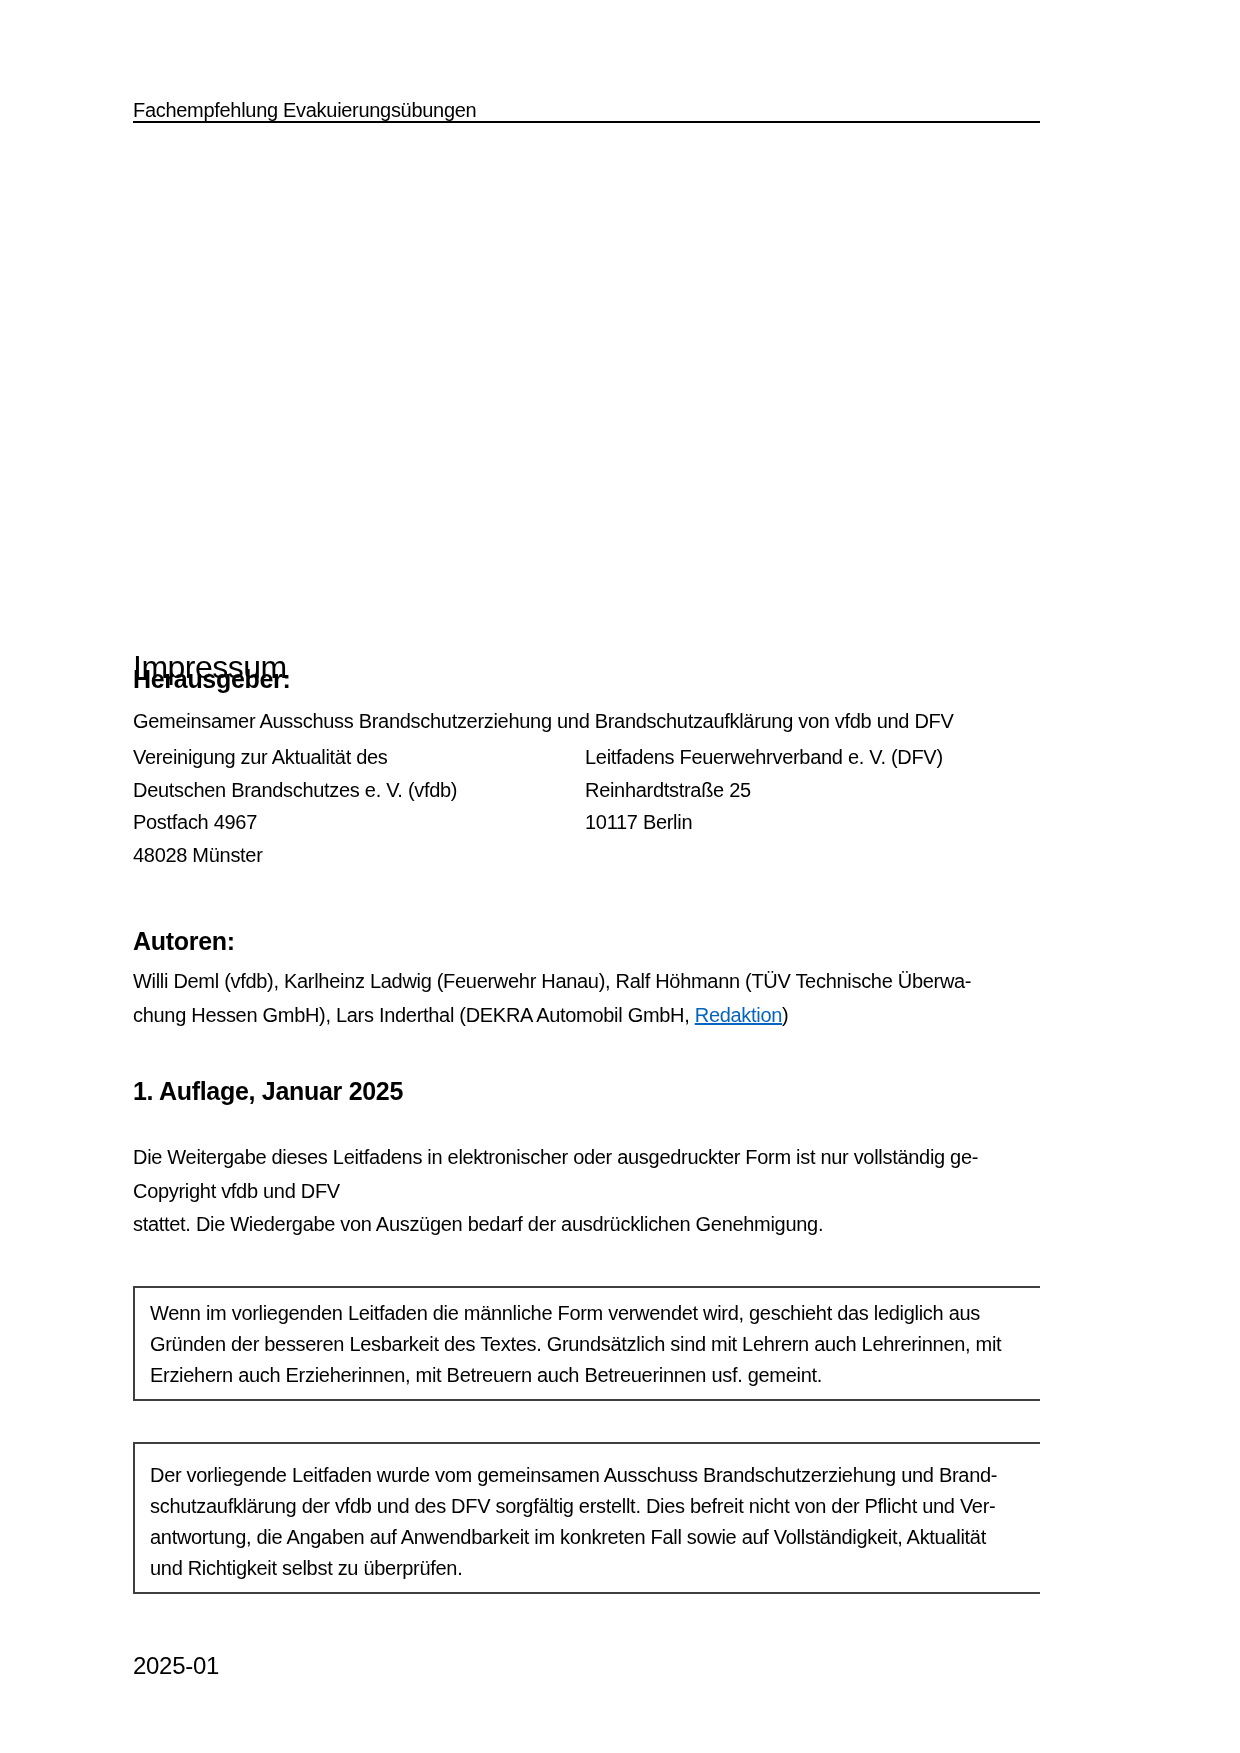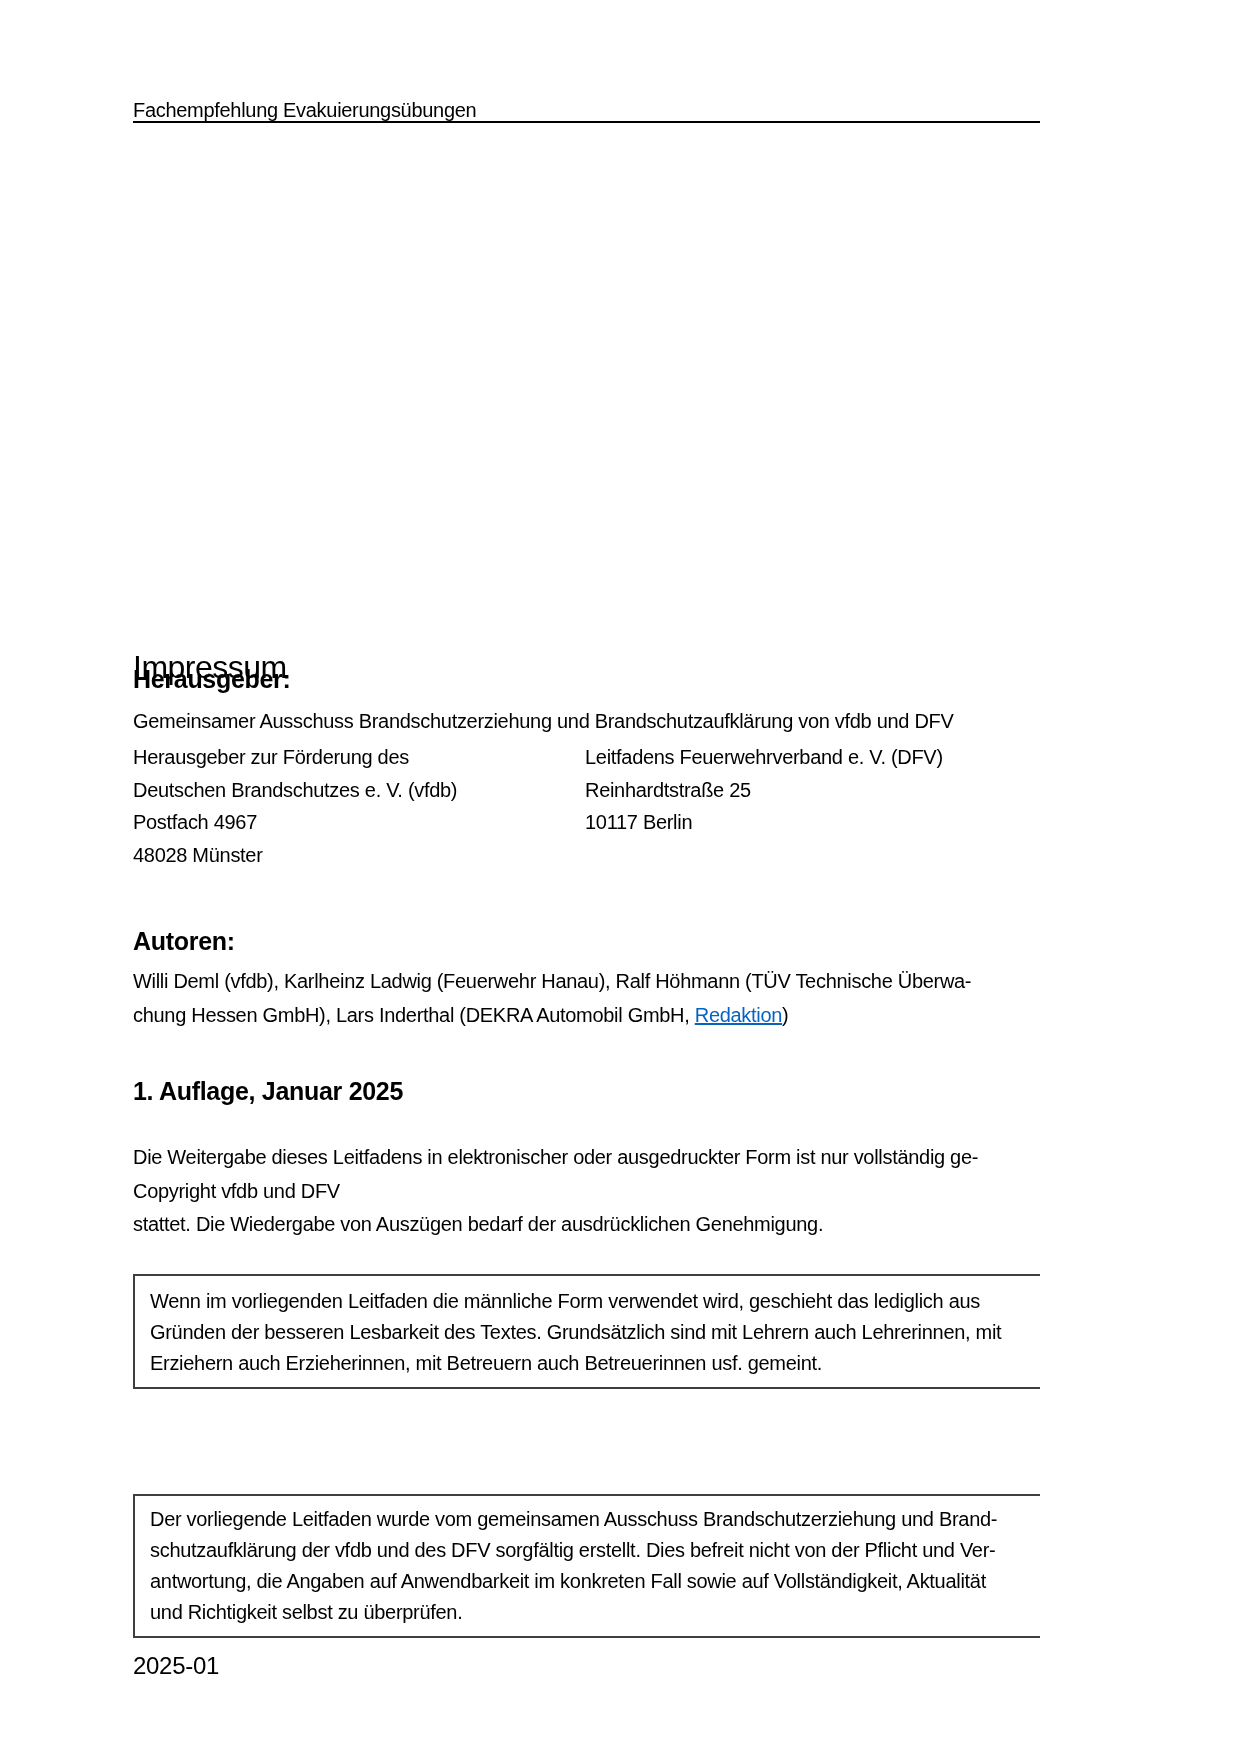--- a/index.html
+++ b/index.html
@@ -67,43 +67,44 @@
   .copyright-block { top: 1141px; line-height: 33.5px; }
   .copyright-block .line { white-space: nowrap; }
 
   .notice-box {
     width: 960px;
     box-sizing: border-box;
     border: 2px solid #3F3F3F;
     background: #ffffff;
     padding: 10px 15px 8px 15px;
     line-height: 31px;
+    margin-top: 12px;
   }
   .notice-box .line { white-space: nowrap; }
   .gender-box { top: 1274px; }
-  .disclaimer-box { top: 1494px; padding-top: 8px; padding-bottom: 8px; }
+  .disclaimer-box { top: 1430px; padding-top: 16px; padding-bottom: 8px; }
 
   .footer-date { top: 1652px; font-size: 24px; }
 </style>
 </head>
 <body>
 
 <div class="page">
 
   <div class="abs running-head nowrap">Fachempfehlung Evakuierungsübungen</div>
   <div class="abs head-rule"></div>
 
   <div class="abs impressum-title nowrap">Impressum</div>
 
   <div class="abs label-bold herausgeber-label nowrap">Herausgeber:</div>
 
   <div class="abs committee-line nowrap">Gemeinsamer Ausschuss Brandschutzerziehung und Brandschutzaufklärung von vfdb und DFV</div>
 
   <div class="abs org-col">
-    <div class="line">Herausgeber zur Förderung des</div>
+    <div class="line">Vereinigung zur Aktualität des</div>
     <div class="line">Deutschen Brandschutzes e. V. (vfdb)</div>
     <div class="line">Postfach 4967</div>
     <div class="line">48028 Münster</div>
   </div>
   <div class="abs org-col org-col-right">
     <div class="line">Leitfadens Feuerwehrverband e. V. (DFV)</div>
     <div class="line">Reinhardtstraße 25</div>
     <div class="line">10117 Berlin</div>
   </div>
 

